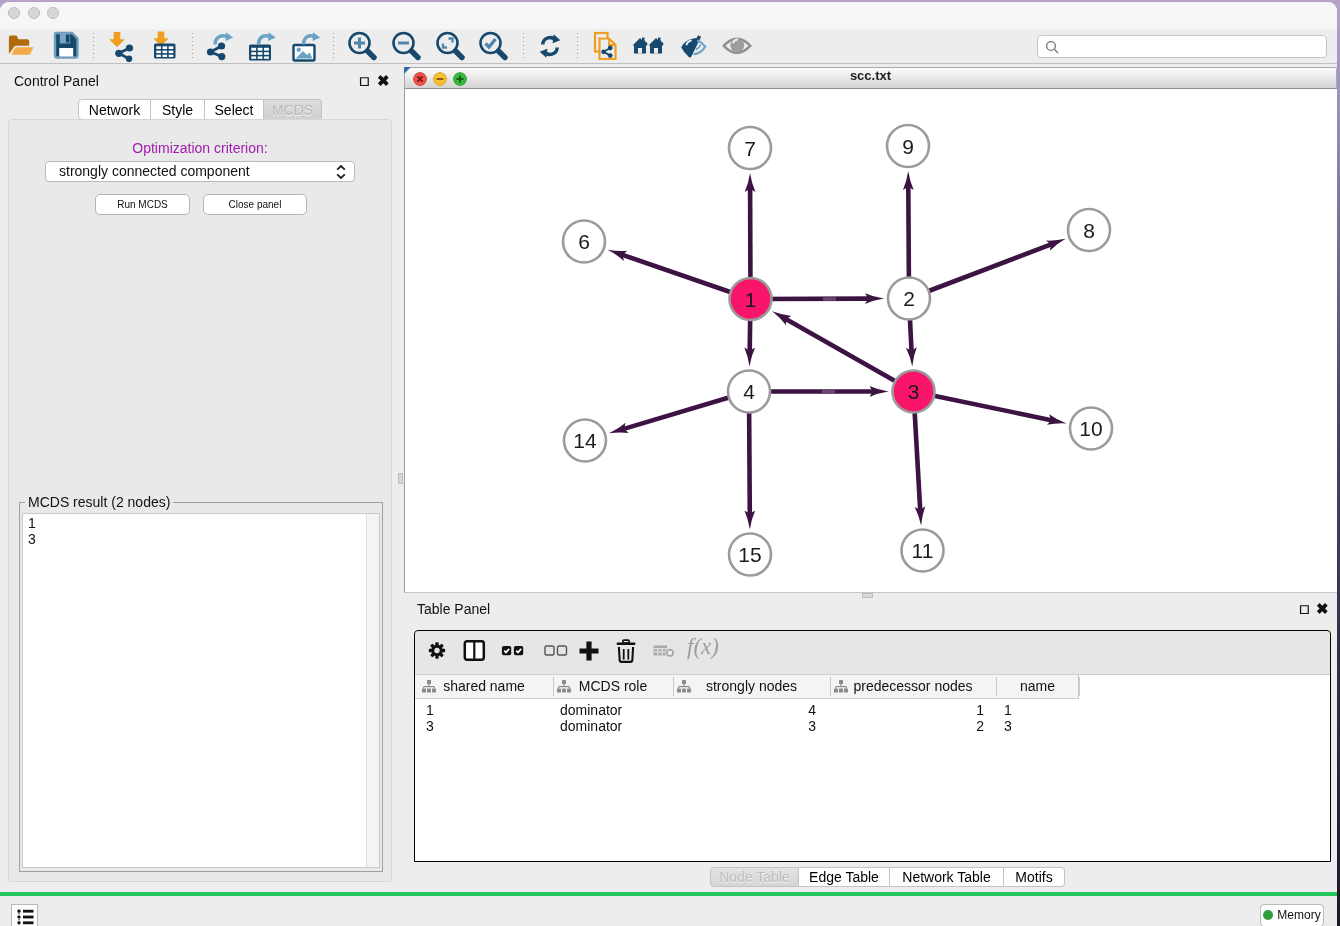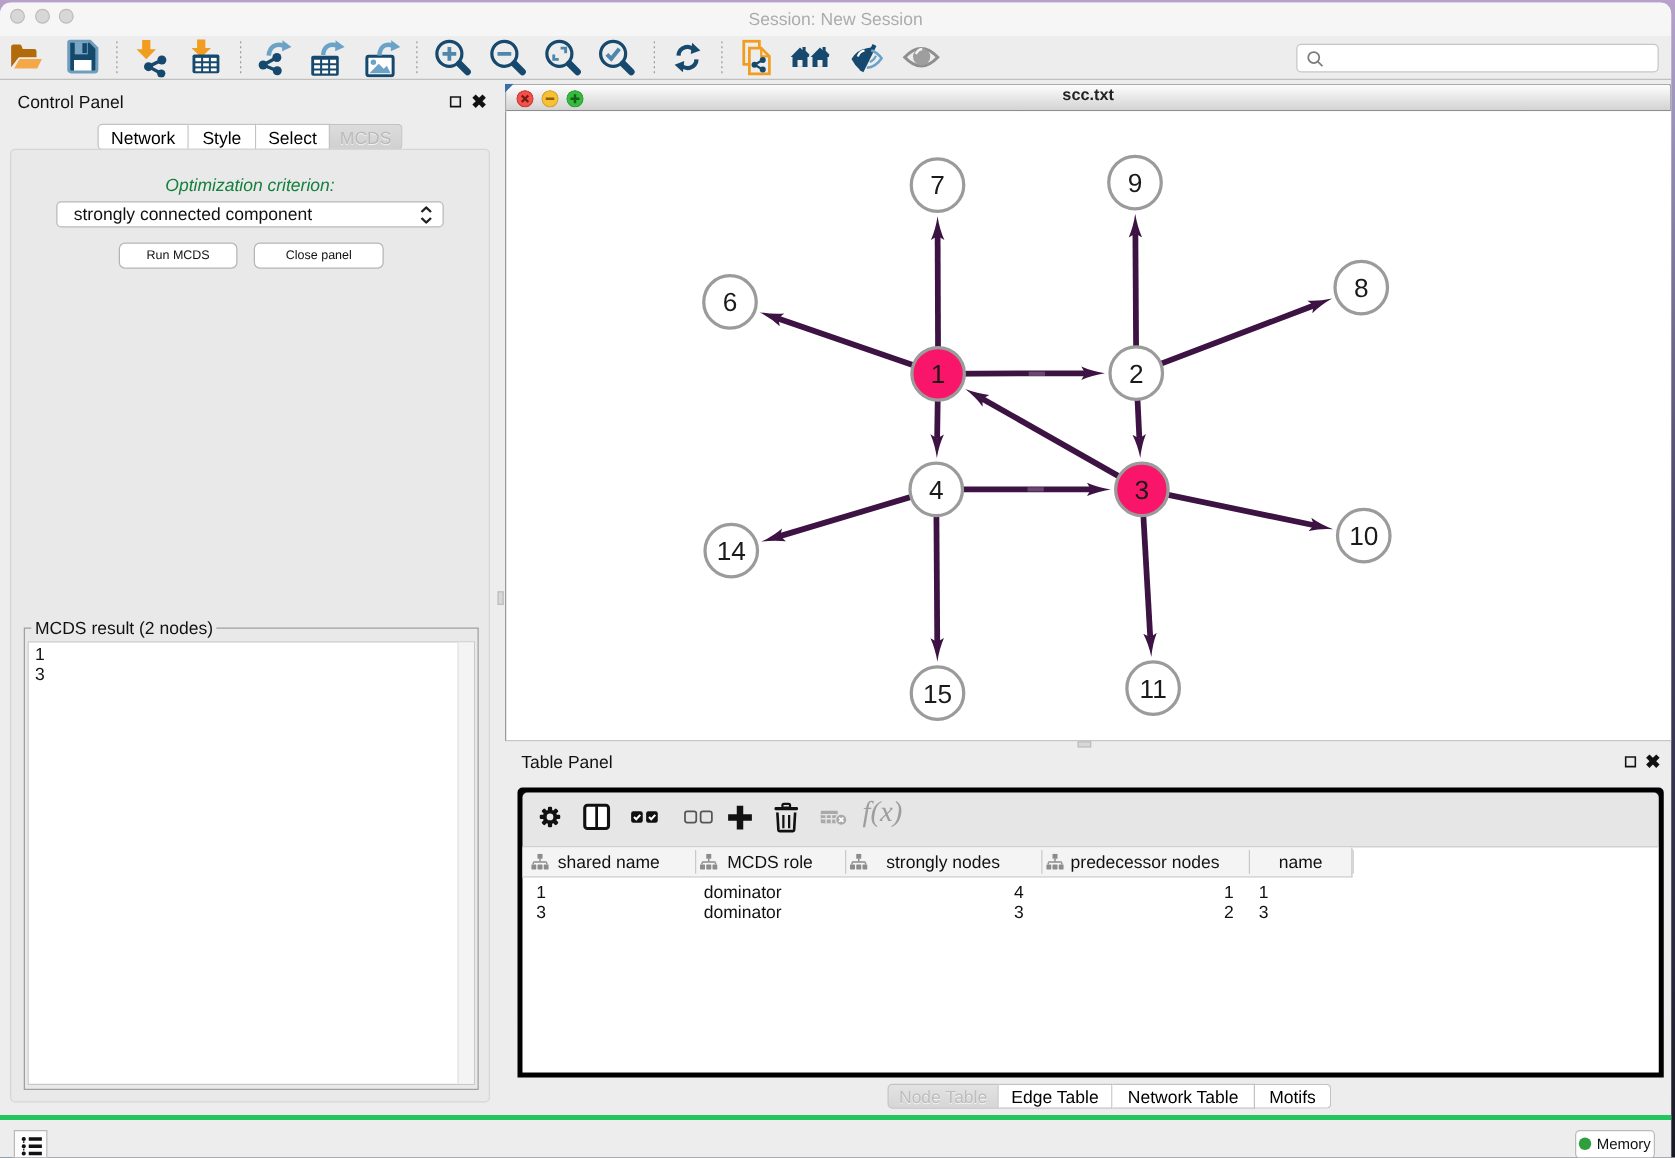--- a/index.html
+++ b/index.html
@@ -15,36 +15,36 @@
 .ticon { position:absolute; top:1px; width:32px; height:32px; }
 #searchbox { position:absolute; left:1037px; top:6px; width:290px; height:23px; background:#fff; border:1px solid #c6c6c6; border-radius:4px; }
 
 #cp-title { position:absolute; left:14px; top:71px; font-size:14px; color:#111; }
 .wicon { position:absolute; font-weight:bold; color:#111; }
 #cp-tabs { position:absolute; left:78px; top:97px; height:21px; }
 .tab { position:relative; float:left; height:21px; line-height:20px; background:#fff; border:1px solid #c3c3c3; border-left:none; font-size:14px; color:#000; text-align:center; }
 .tab.first { border-left:1px solid #c3c3c3; border-radius:4px 0 0 4px; }
 .tab.sel { background:linear-gradient(#dcdcdc,#d0d0d0); color:#b9b9b9; text-shadow:0 1px 0 #f4f4f4; border-radius:0 4px 4px 0; }
 #cp-body { position:absolute; left:8px; top:117px; width:384px; height:763px; background:#e9e9e9; border:1px solid #d6d6d6; border-radius:4px; }
-#opt-label { position:absolute; left:0; top:20px; width:100%; text-align:center; font-size:14px; color:#15803d;font-style:italic; }
+#opt-label { position:absolute; left:0; top:20px; width:100%; text-align:center; font-size:14px; color:#a21caf; }
 #opt-select { position:absolute; left:36px; top:41px; width:310px; height:21px; background:#fff; border:1px solid #b9b9b9; border-radius:4px; font-size:14px; color:#111; line-height:19px; padding-left:13px; }
 .btn { position:absolute; height:21px; background:#fff; border:1px solid #b5b5b5; border-radius:5px; font-size:10px; color:#111; text-align:center; line-height:19px; }
 #mcds-group { position:absolute; left:10px; top:382px; width:364px; height:370px; border:1px solid #a0a0a0; }
 #mcds-label { position:absolute; left:5px; top:-9px; background:#e9e9e9; padding:0 3px; font-size:14px; color:#111; }
 #mcds-text { position:absolute; left:2px; top:10px; right:2px; bottom:3px; background:#fff; border:1px solid #c9c9c9; font-size:14px; color:#111; line-height:16px; padding:1px 0 0 5px; }
 #mcds-scroll { position:absolute; right:0; top:0; width:13px; bottom:0; background:#f4f4f4; border-left:1px solid #e2e2e2; }
 
 #frame { position:absolute; left:404px; top:65px; width:933px; height:526px; }
 #frame-tb { position:absolute; left:0; top:0; right:0; height:22px; background:linear-gradient(#fdfdfd,#d3d3d3); border:1px solid #aaa; border-bottom:1px solid #8e8e8e; border-radius:2px 2px 0 0; }
 #frame-title { position:absolute; left:0; right:0; top:0; text-align:center; font-size:13px; font-weight:bold; color:#222; }
 .tl { position:absolute; top:4px; width:14px; height:14px; border-radius:50%; }
 #canvas { position:absolute; left:0; top:22px; right:0; bottom:0; background:#fff; border-left:1px solid #9a9a9a; border-bottom:1px solid #c6c6c6; }
 
 #tp-title { position:absolute; left:417px; top:599px; font-size:14px; color:#111; }
-#tp-box { position:absolute; left:414px; top:628px; width:917px; height:232px; background:#0f172a; border:4px solid #000000; border-radius:4px 4px 0 0; }
+#tp-box { position:absolute; left:414px; top:628px; width:917px; height:232px; background:#fde047; border:1px solid #000000; border-radius:4px 4px 0 0; }
 #tp-toolbar { position:absolute; left:0; top:0; right:0; height:43px; background:#e6e6e6; border-radius:4px 4px 0 0; }
 .bicon { position:absolute; top:6px; width:28px; height:28px; }
 #fx { position:absolute; left:272px; top:3px; font-family:"Liberation Serif", serif; font-style:italic; font-size:23px; color:#9e9e9e; }
 #tp-table { position:absolute; left:0; top:43px; right:0; bottom:0; background:#fff; }
 #tp-header { position:absolute; left:0; top:0; width:664px; height:24px; background:#f4f4f4; border-bottom:1px solid #cfcfcf; border-right:1px solid #c9c9c9; font-size:14px; color:#111; }
 #tp-table { border-top:1px solid #cfcfcf; }
 .th { position:absolute; top:0; height:22px; line-height:22px; text-align:center; }
 .th-sep { position:absolute; top:2px; height:19px; width:1px; background:#c9c9c9; }
 .td { position:absolute; font-size:14px; color:#111; height:19px; line-height:19px; }
 .oicon { position:absolute; top:5px; width:14px; height:13px; }
@@ -72,21 +72,20 @@
       <rect x="5" y="8.5" width="4" height="4" rx="0.5"></rect>
       <rect x="10" y="8.5" width="4" height="4" rx="0.5"></rect>
     </g>
   </defs>
 </svg>
 <div id="win">
   <div id="titlebar">
     <div class="dot" style="left:8px"></div>
     <div class="dot" style="left:28px"></div>
     <div class="dot" style="left:47px"></div>
-    <div id="title-text">Session: New Session</div>
   </div>
   <div id="toolbar">
     <div class="tsep" style="left:93px"></div>
     <div class="tsep" style="left:192px"></div>
     <div class="tsep" style="left:333px"></div>
     <div class="tsep" style="left:523px"></div>
     <div class="tsep" style="left:577px"></div>
     <svg class="ticon" style="left:6px" viewBox="0 0 32 32">
       <path d="M2.9,23.7 L2.9,7.3 Q2.9,5.6 4.8,5.6 L9.5,5.6 Q10.8,5.6 11.2,6.6 L12.2,9.2 L21.5,9.2 Q23.2,9.2 23.2,11 L23.2,16.8 L9.3,16.8 Q7.8,16.8 7.2,18.2 Z" fill="#b26b0b"></path>
       <path d="M4.3,25.4 L8.7,17.3 Q9.1,16.5 10,16.5 L28.6,16.5 L24.6,24.6 Q24.2,25.4 23.3,25.4 Z" fill="#f5a848" stroke="#ededed" stroke-width="1.3"></path>

